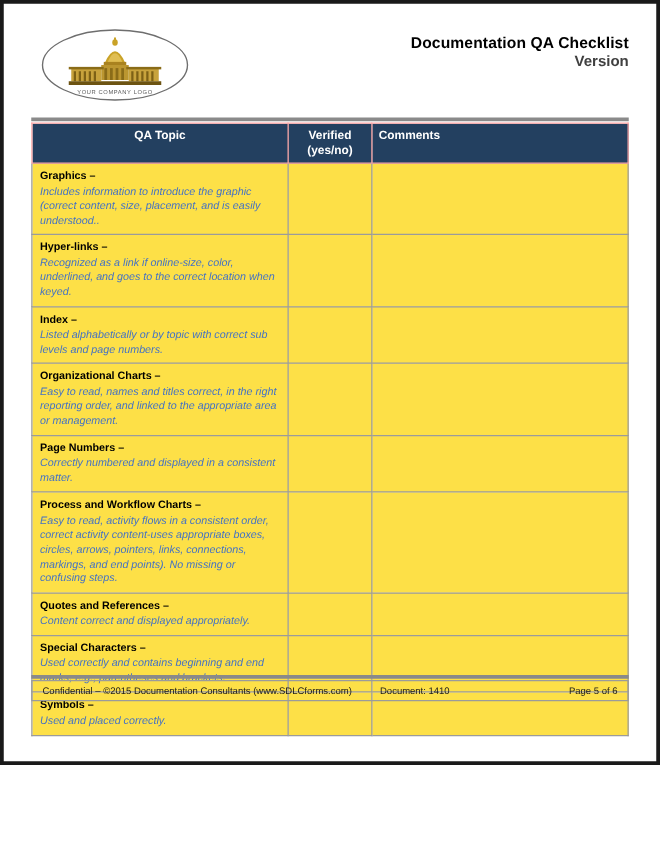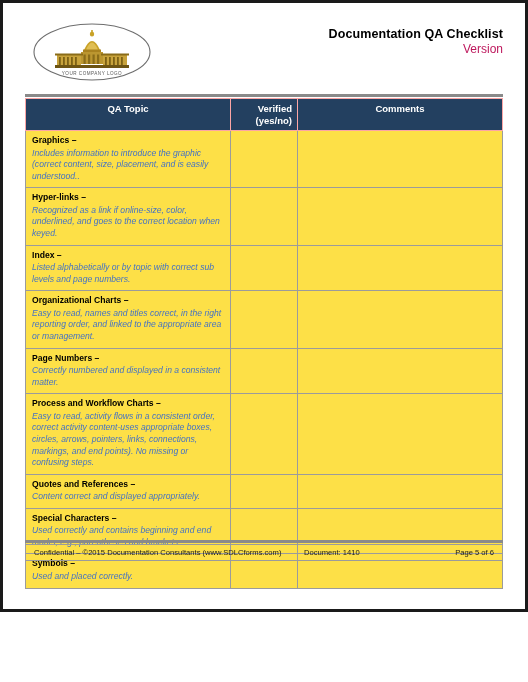--- a/index.html
+++ b/index.html
@@ -59,22 +59,22 @@
     letter-spacing: 0.1px;
   }
   .doc-project {
     font-size: 12.5px;
     font-weight: bold;
     color: #000000;
     line-height: 15px;
   }
   .doc-version {
     font-size: 12px;
-    font-weight: normal;
-    color: #be185d;
+    font-weight: bold;
+    color: #404040;
     line-height: 15px;
   }
 
   
   .table-top-rule {
     height: 3px;
     background: #8a8a8a;
     margin-top: 7px;
     margin-bottom: 1px;
   }
@@ -88,22 +88,22 @@
     background: #234060;
     color: #ffffff;
     font-size: 9.5px;
     font-weight: bold;
     padding: 4px 5px;
     border: 1px solid #fca5a5;
     vertical-align: top;
     line-height: 11.5px;
   }
   th.col-topic { text-align: center; }
-  th.col-verified { text-align: right; width: 56px; margin-top: 18px; }
-  th.col-comments { text-align: center; }
+  th.col-verified { text-align: center; width: 56px; margin-top: 18px; }
+  th.col-comments { text-align: left; }
 
   table.qa td {
     border: 1px solid #9b9b9b;
     vertical-align: top;
     padding: 4px 6px 5px 6px;
     background: #fde047;
   }
   td.topic-cell { padding-left: 8px; }
   td.verified-cell { width: 56px; }
 

